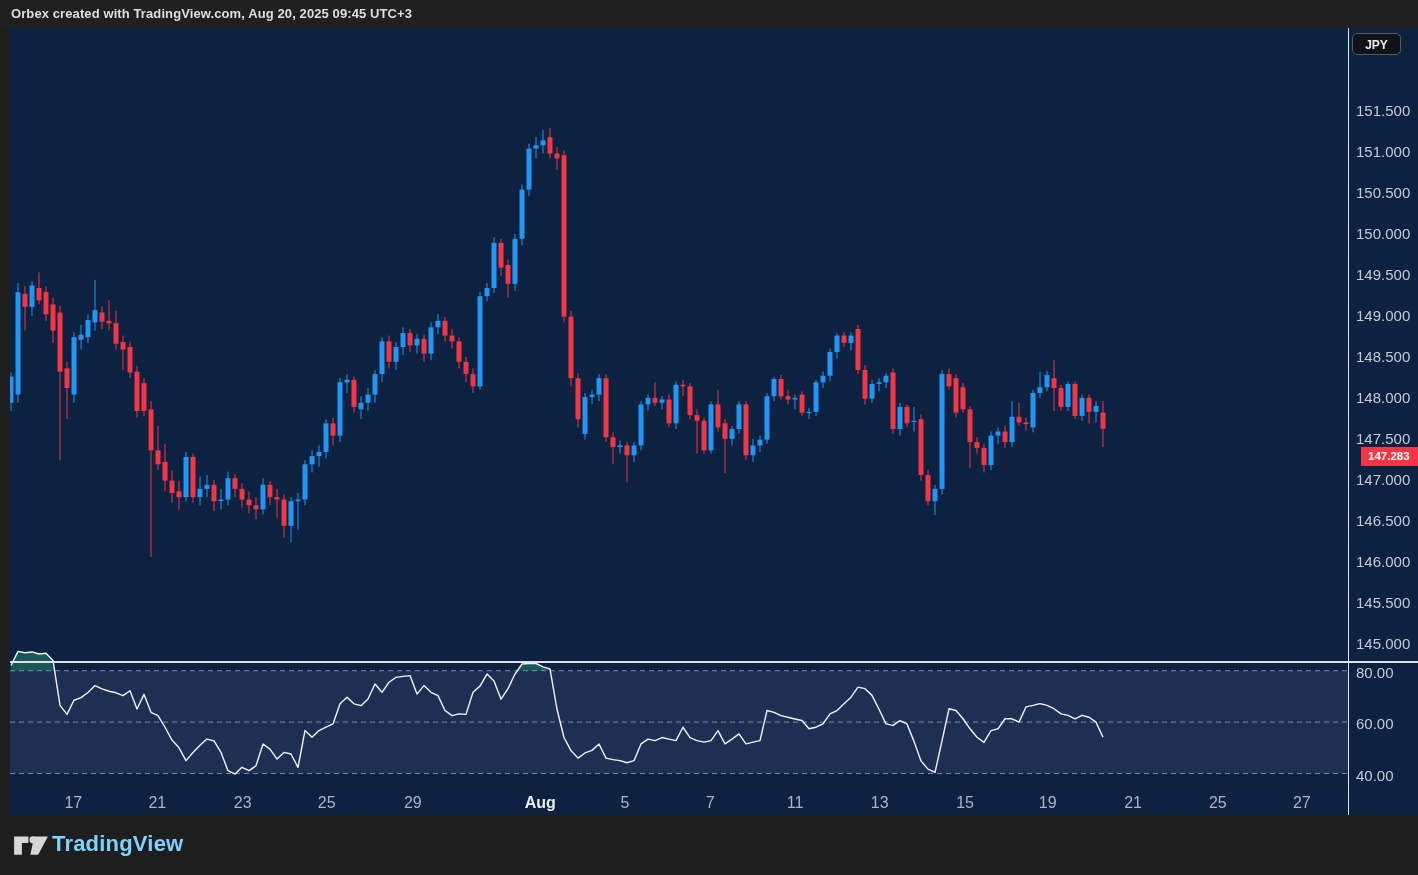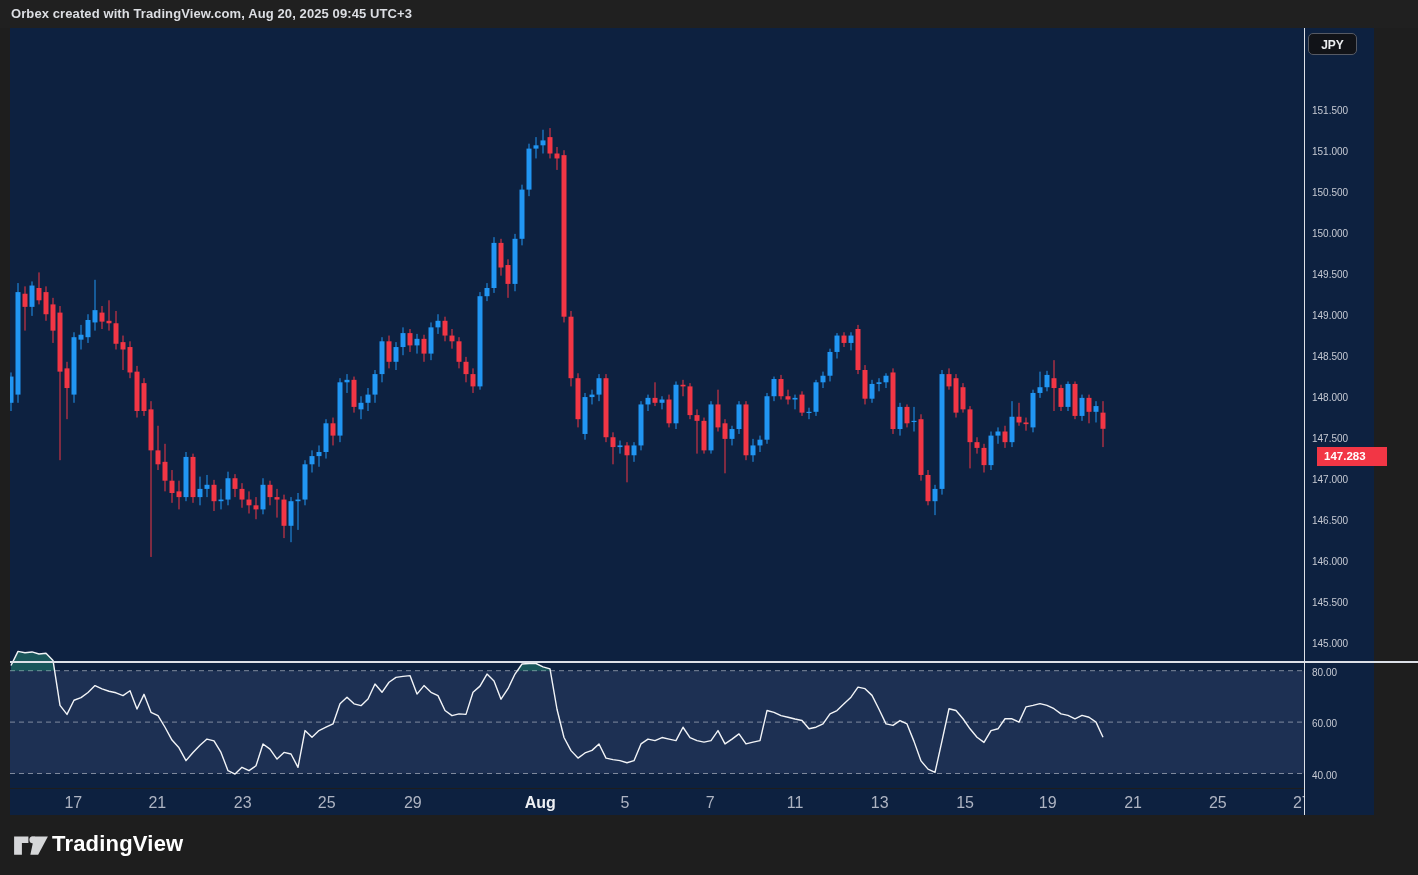--- a/index.html
+++ b/index.html
@@ -5,31 +5,31 @@
   html,body{margin:0;padding:0;background:#1e1e1e;width:1418px;height:875px;overflow:hidden;
             font-family:"Liberation Sans",sans-serif;}
   .titlebar{position:absolute;left:0;top:0;width:1418px;height:28px;background:#202020;}
   .titlebar span{position:absolute;left:11px;top:0;line-height:28px;font-size:13px;font-weight:bold;
                  color:#dcdee3;letter-spacing:.1px;}
   .chart-area{position:absolute;left:0;top:28px;width:1418px;height:787px;background:#1e1e1e;}
   #main-svg{position:absolute;left:10px;top:0;width:1338px;height:761px;display:block;}
   .time-axis{position:absolute;left:10px;top:761px;width:1338px;height:26px;background:#0d2140;}
   .time-axis span{position:absolute;top:5px;transform:translateX(-50%);font-size:16px;color:#aeb4c2;}
   .time-axis span.month{color:#eef0f4;font-weight:bold;text-align:center;}
-  .price-axis{position:absolute;left:1304px;top:0;width:70px;height:787px;background:#0d2140;
+  .price-axis{position:absolute;left:1348px;top:0;width:70px;height:787px;background:#0d2140;
               border-left:1.5px solid #dde1e8;box-sizing:border-box;padding-left:30px;}
-  .price-axis .tick{position:absolute;left:7px;font-size:10px;color:#c6cad3;line-height:14px;}
+  .price-axis .tick{position:absolute;left:7px;font-size:15px;color:#c6cad3;line-height:14px;}
   .sep{position:absolute;left:10px;width:1408px;height:1.5px;background:#dde1e8;}
   .badge{position:absolute;left:0;width:70px;height:19px;background:#f23645;color:#ffffff;
          font-size:11.5px;font-weight:bold;line-height:19px;padding-left:7px;box-sizing:border-box;margin-left:12px;}
   .symbol-box{position:absolute;left:3px;top:5px;width:49px;height:22px;background:#111318;
               border:1px solid #565a64;border-radius:5px;color:#eaecef;font-size:12px;font-weight:bold;
               text-align:center;line-height:22px;box-sizing:border-box;}
   .footer{position:absolute;left:0;top:815px;width:1418px;height:60px;background:#1e1e1e;}
-  .brand{position:absolute;left:52px;top:16px;font-size:22px;font-weight:bold;color:#ffffff;letter-spacing:.2px;}
+  .brand{position:absolute;left:52px;top:16px;font-size:22px;font-weight:bold;color:#7dd3fc;letter-spacing:.2px;}
   .logo-mark{position:absolute;left:14px;top:19px;}
 </style>
 </head>
 <body>
 
 <div>
 
   <div class="titlebar">
     <span>Orbex created with TradingView.com, Aug 20, 2025 09:45 UTC+3</span>
   </div>

